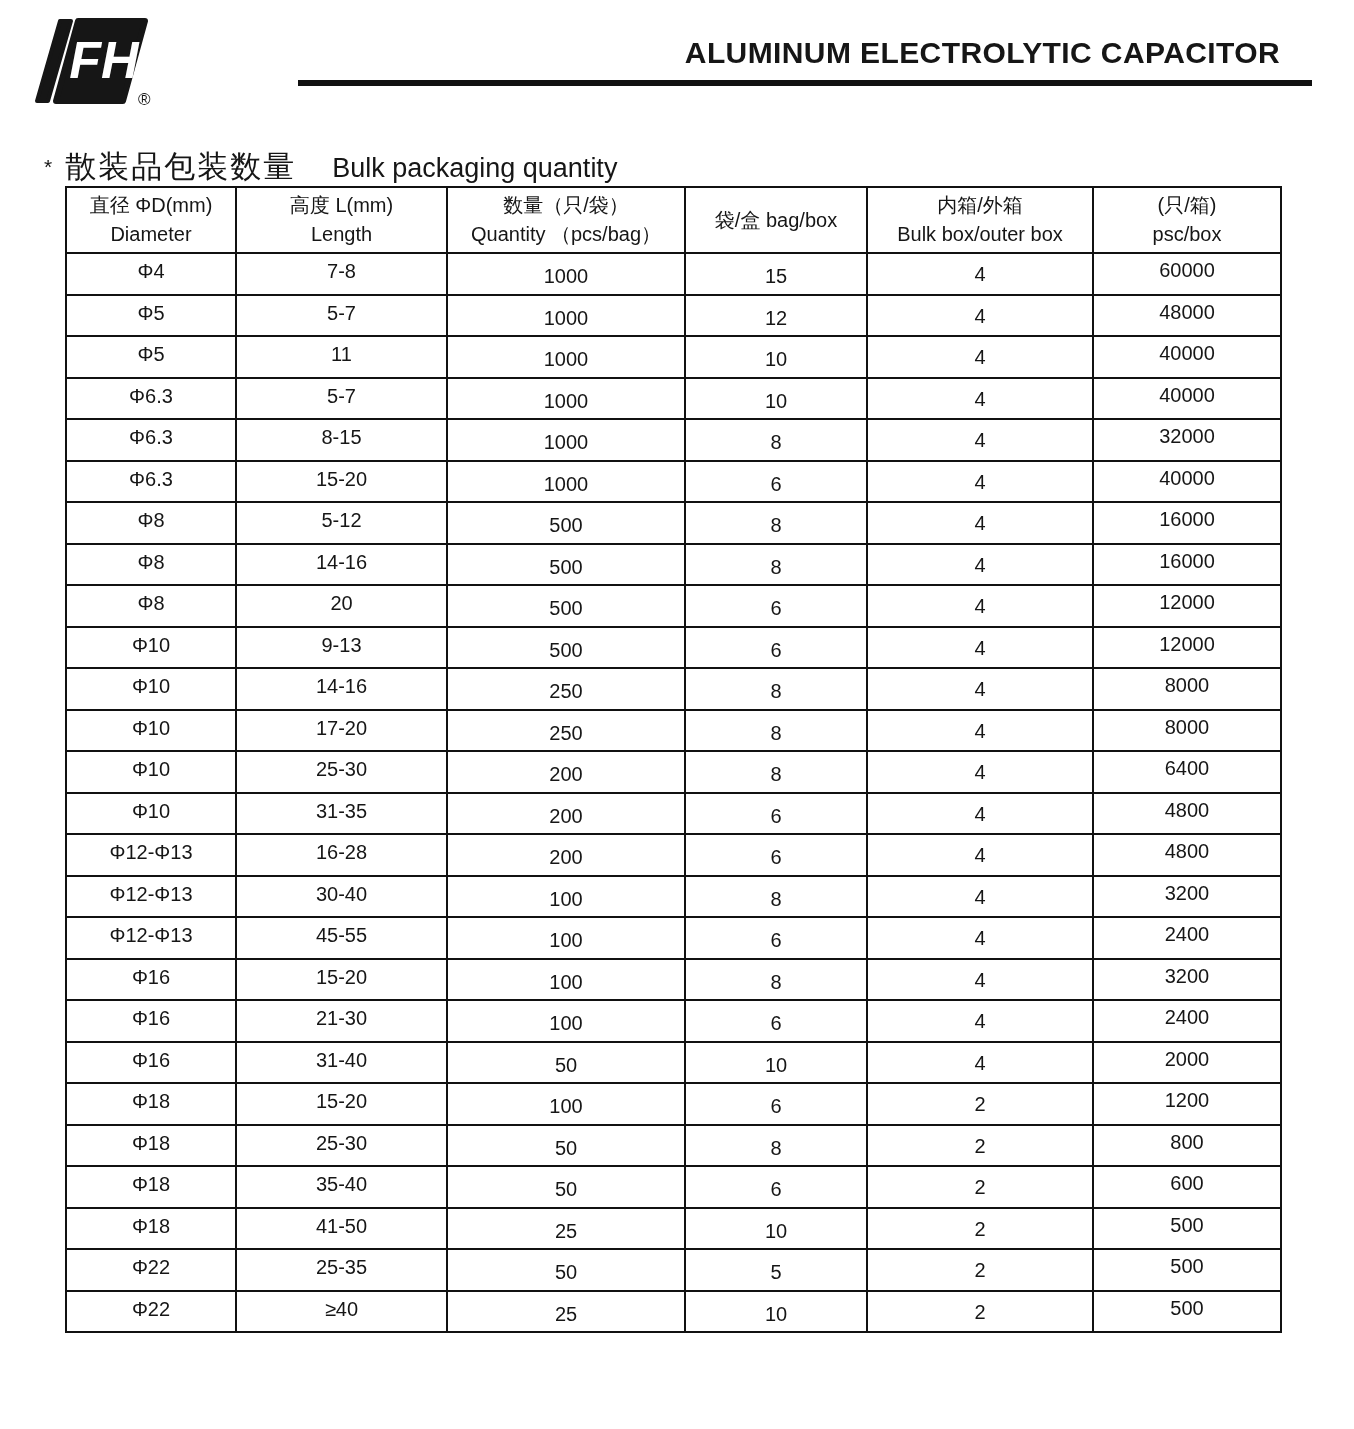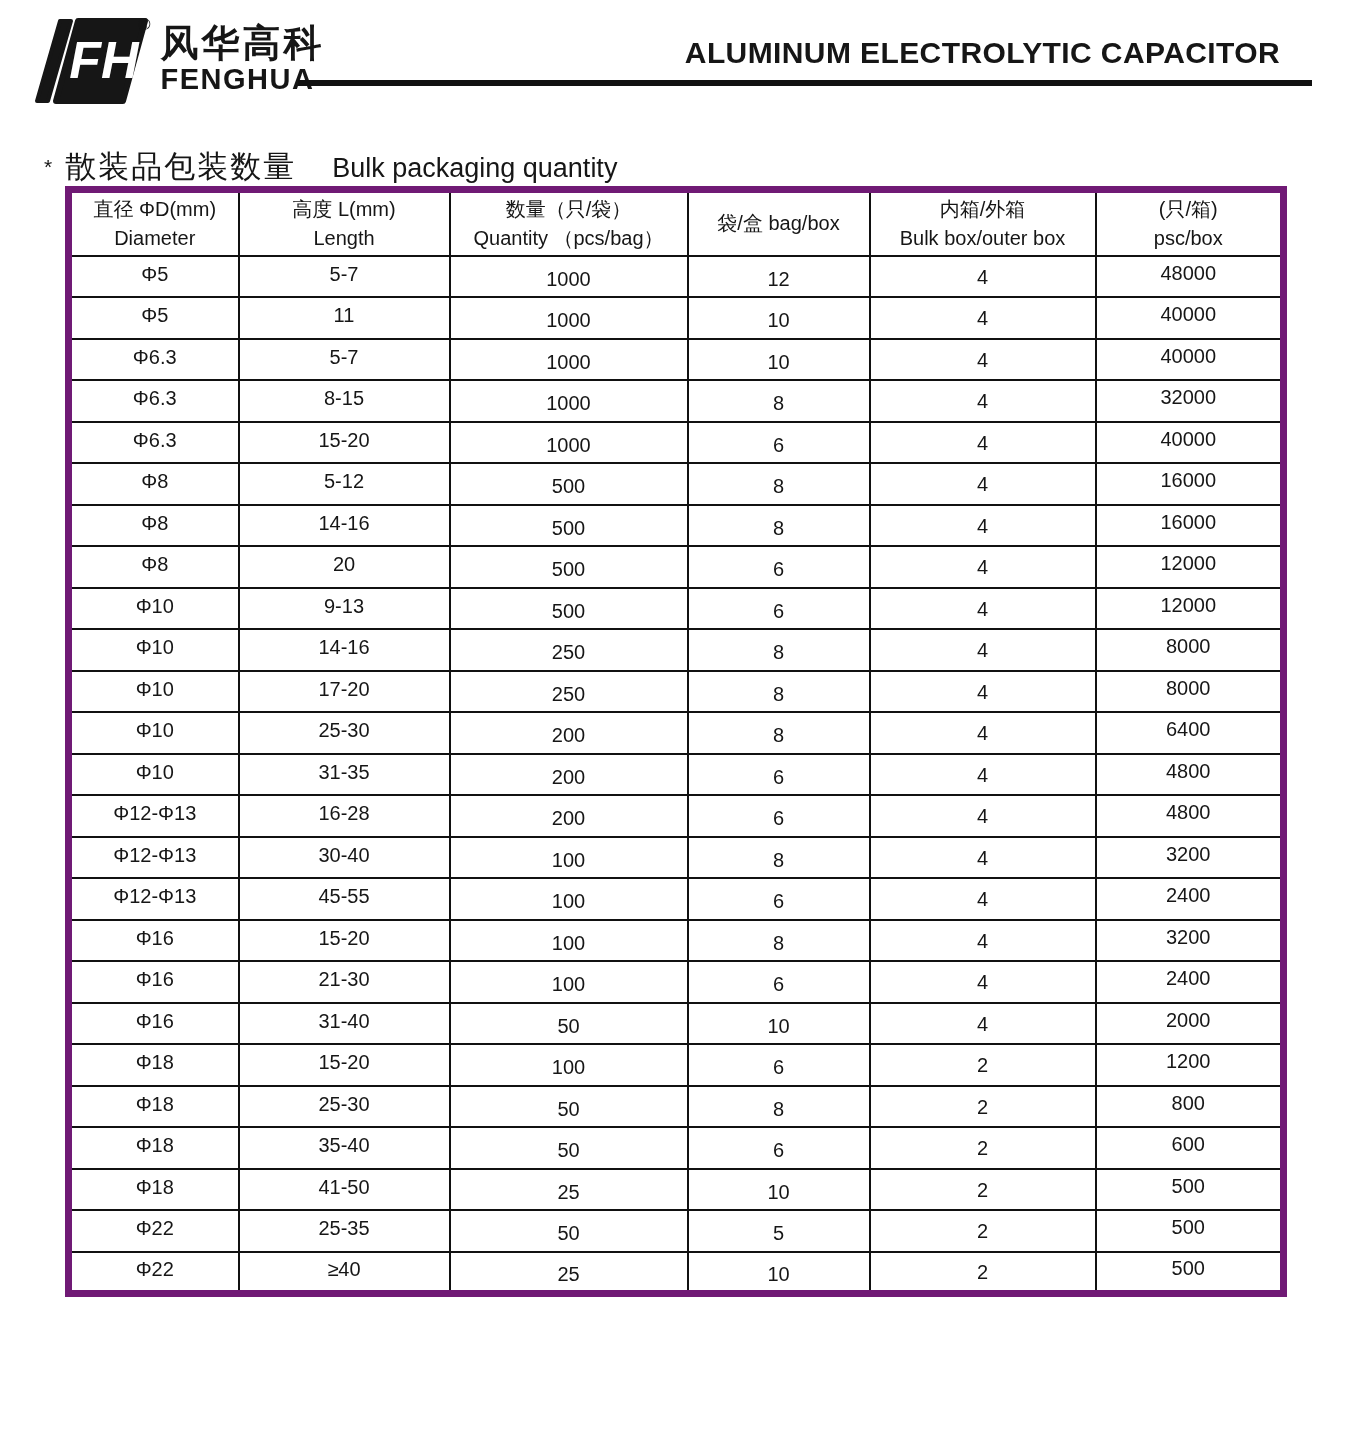--- a/index.html
+++ b/index.html
@@ -6,21 +6,21 @@
   html, body { background: #ffffff; }
   body {
     width: 1354px; height: 1429px;
     position: relative;
     font-family: "Liberation Sans", "DejaVu Sans", sans-serif;
     color: #161616;
   }
   .page { position: absolute; inset: 0; background: #fff; }
 
   
-  .brand { position: absolute; top: 14px; left: 30px; display: flex; align-items: flex-start; }
+  .brand { position: absolute; top: 14px; left: 30px; display: flex; align-items: flex-end; }
   .logo-mark { width: 122px; height: 94px; flex: 0 0 auto; }
   .logo-reg { font-size: 17px; line-height: 1; margin-left: -14px; margin-top: 2px; color: #161616; }
   .logo-text { margin-left: 10px; margin-top: 10px; }
   .logo-zh { font-size: 38px; font-weight: bold; letter-spacing: 3px; line-height: 1.05; }
   .logo-en { font-size: 29px; font-weight: bold; letter-spacing: 1.5px; line-height: 1.0; margin-top: 1px; }
 
   .doc-title {
     position: absolute; top: 36px; right: 74px;
     font-size: 30px; font-weight: bold; letter-spacing: 0.4px;
     white-space: nowrap;
@@ -35,21 +35,21 @@
   .asterisk { font-size: 21px; margin-right: 13px; position: relative; top: -3px; }
   .section-zh { font-size: 31px; letter-spacing: 2px; }
   .section-en { font-size: 27px; margin-left: 36px; text-align: center; }
 
   
   table.pack {
     position: absolute; top: 186px; left: 65px;
     width: 1215px;
     border-collapse: collapse;
     table-layout: fixed;
-    border: 7px solid #701a75;
+    border: 2px solid #701a75;
   }
   table.pack th, table.pack td {
     border: 2px solid #111;
     text-align: center;
     vertical-align: middle;
     font-weight: normal;
     overflow: hidden;
   }
   table.pack thead th { height: 66px; font-size: 20px; }
   table.pack thead .hl { line-height: 29px; }
@@ -66,24 +66,20 @@
 
 <div class="page">
 
   <div class="brand">
     <svg class="logo-mark" viewBox="0 0 122 94" xmlns="http://www.w3.org/2000/svg" aria-hidden="true">
       <polygon points="30,7 41,7 18,87 7,87" fill="#161616" stroke="#161616" stroke-width="4" stroke-linejoin="round"></polygon>
       <polygon points="48,7 115,7 93,87 26,87" fill="#161616" stroke="#161616" stroke-width="6" stroke-linejoin="round"></polygon>
       <text x="74" y="64" text-anchor="middle" font-family="Liberation Sans, DejaVu Sans, sans-serif" font-size="52" font-weight="bold" font-style="italic" fill="#ffffff">FH</text>
     </svg>
     <span class="logo-reg">®</span>
-    <div class="logo-text">
-      <div class="logo-zh">风华高科</div>
-      <div class="logo-en">FENGHUA</div>
-    </div>
   </div>
 
   <div class="doc-title">ALUMINUM ELECTROLYTIC CAPACITOR</div>
   <div class="title-rule"></div>
 
   <div class="section-heading">
     <span class="asterisk">*</span>
     <span class="section-zh">散装品包装数量</span>
     <span class="section-en">Bulk packaging quantity</span>
   </div>
@@ -119,20 +115,28 @@
           <div class="hl">Bulk box/outer box</div>
         </th>
         <th>
           <div class="hl">(只/箱)</div>
           <div class="hl">psc/box</div>
         </th>
       </tr>
     </thead>
     <tbody>
         <tr>
+          <td class="c0"><span>Φ4</span></td>
+          <td class="c1"><span>7-8</span></td>
+          <td class="c2"><span>1000</span></td>
+          <td class="c3"><span>15</span></td>
+          <td class="c4"><span>4</span></td>
+          <td class="c5"><span>60000</span></td>
+        </tr>
+        <tr>
           <td class="c0"><span>Φ5</span></td>
           <td class="c1"><span>5-7</span></td>
           <td class="c2"><span>1000</span></td>
           <td class="c3"><span>12</span></td>
           <td class="c4"><span>4</span></td>
           <td class="c5"><span>48000</span></td>
         </tr>
         <tr>
           <td class="c0"><span>Φ5</span></td>
           <td class="c1"><span>11</span></td>

